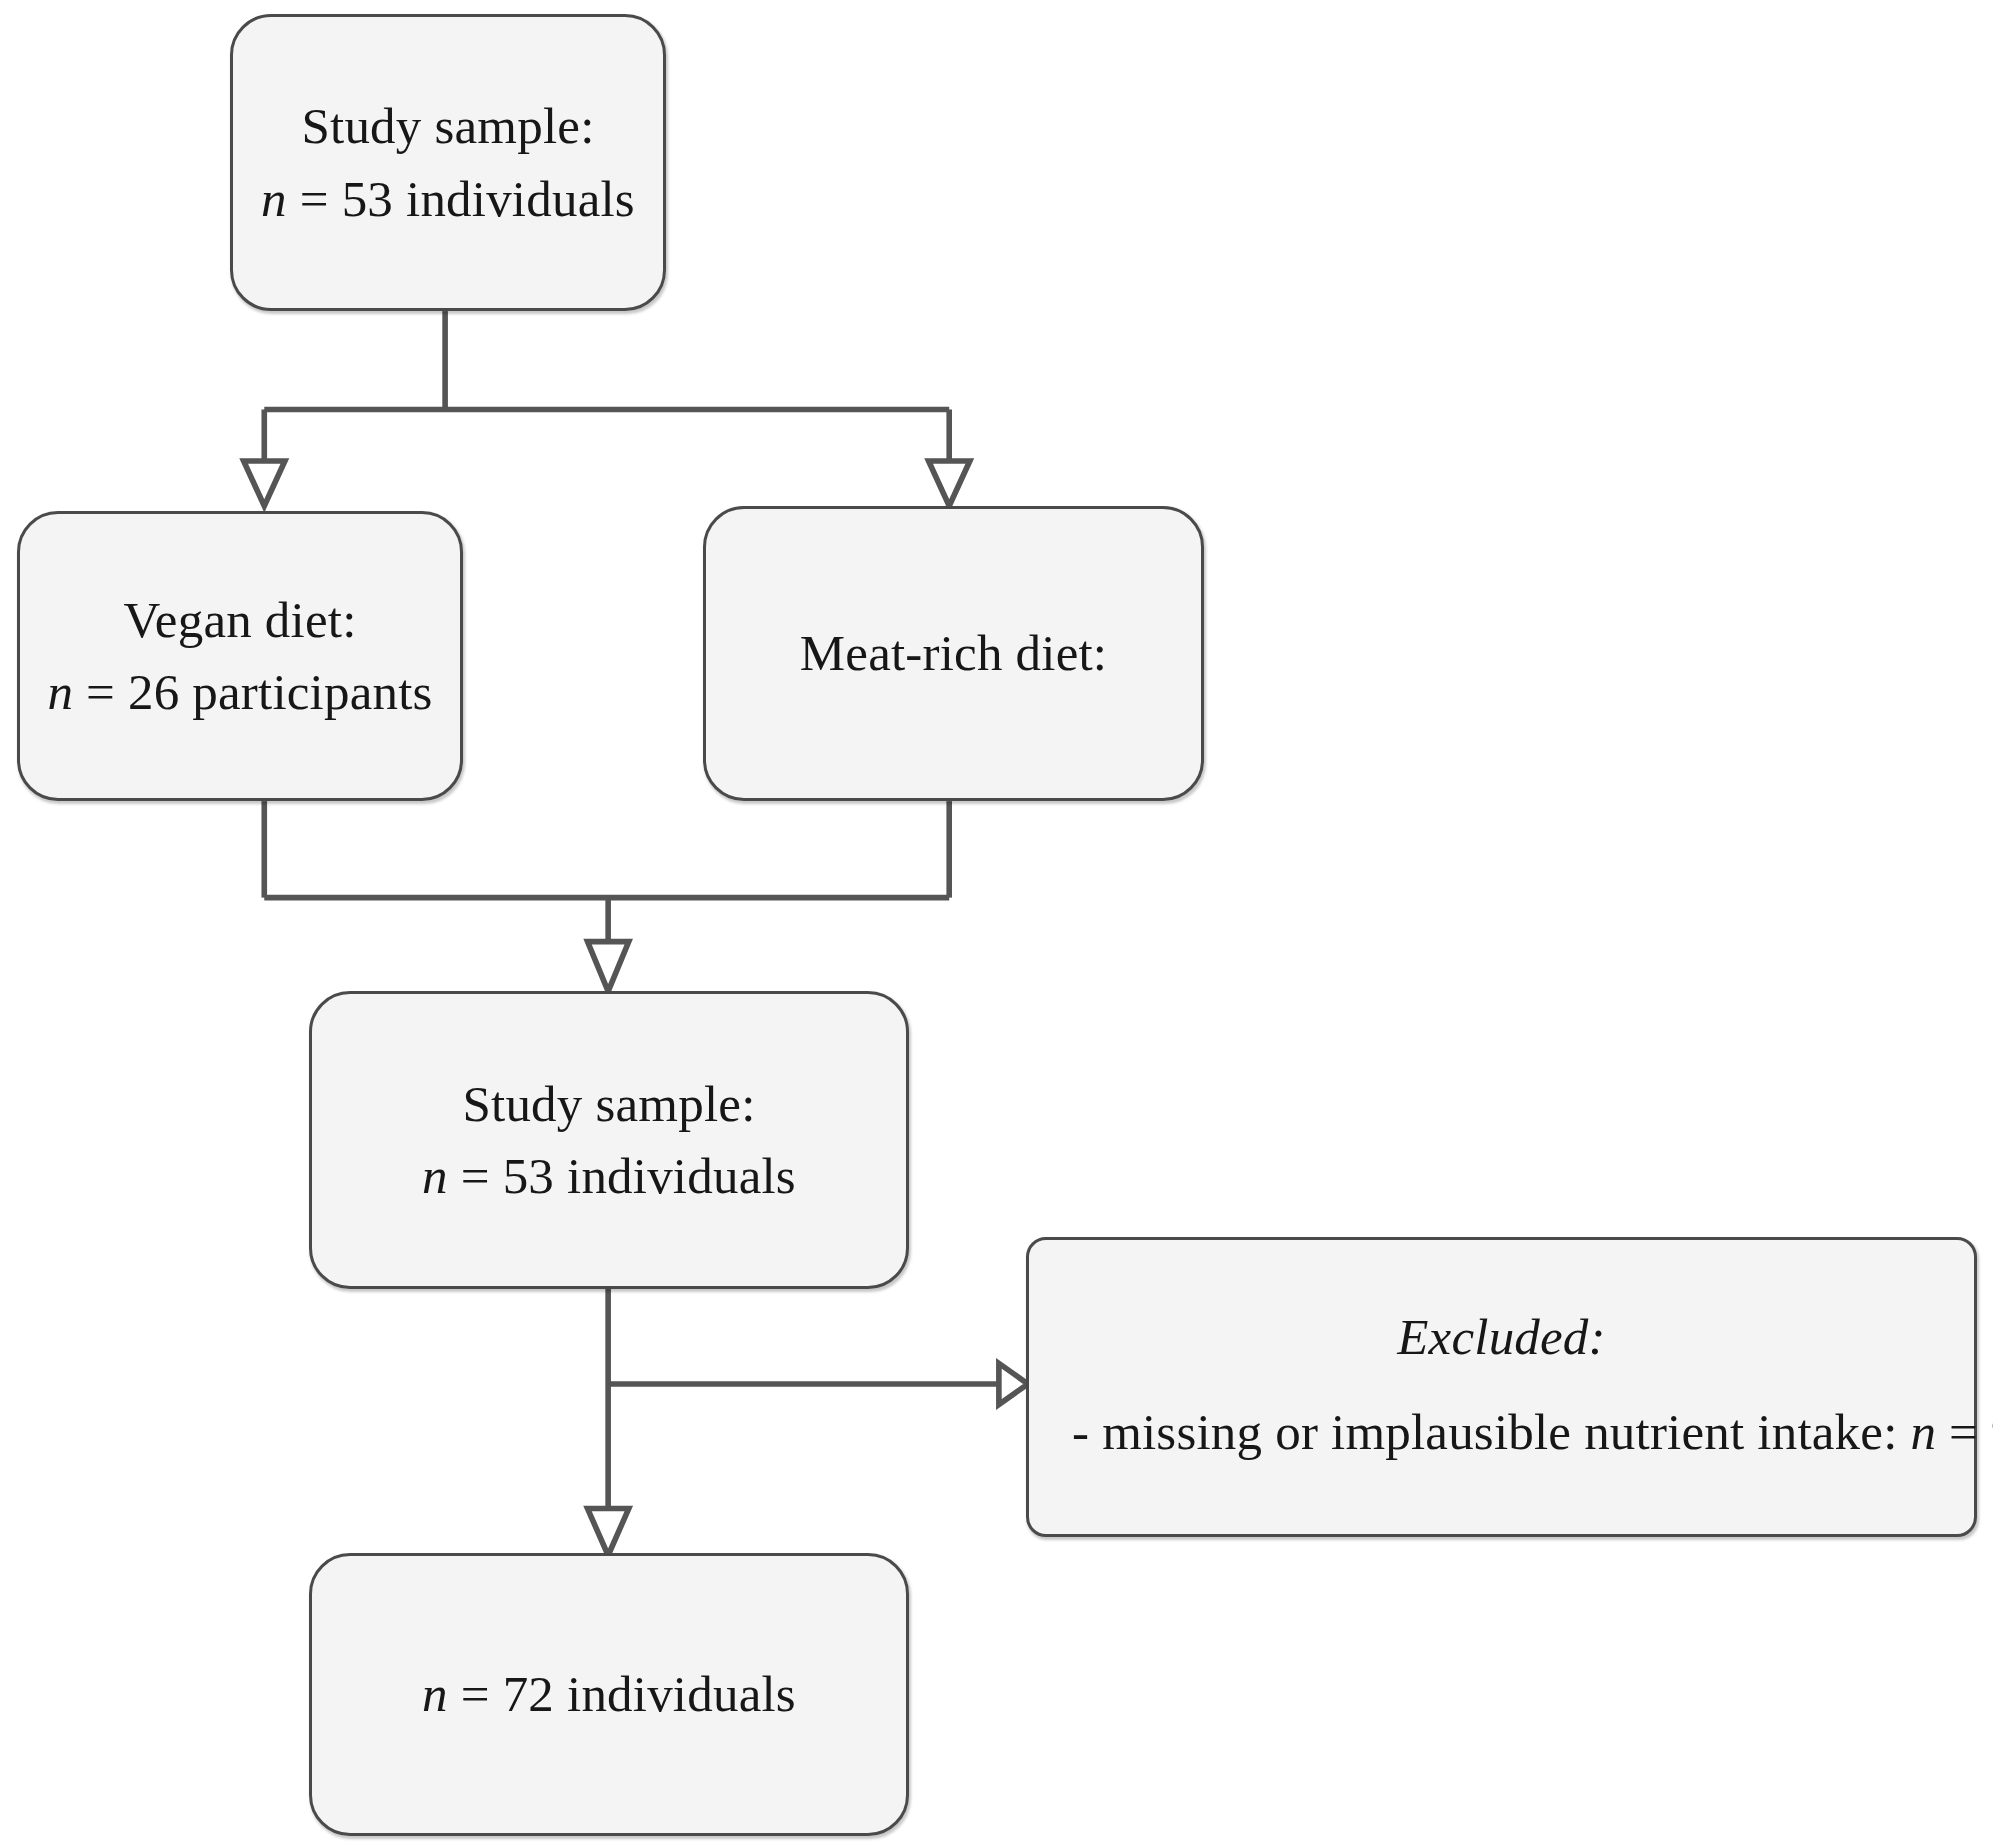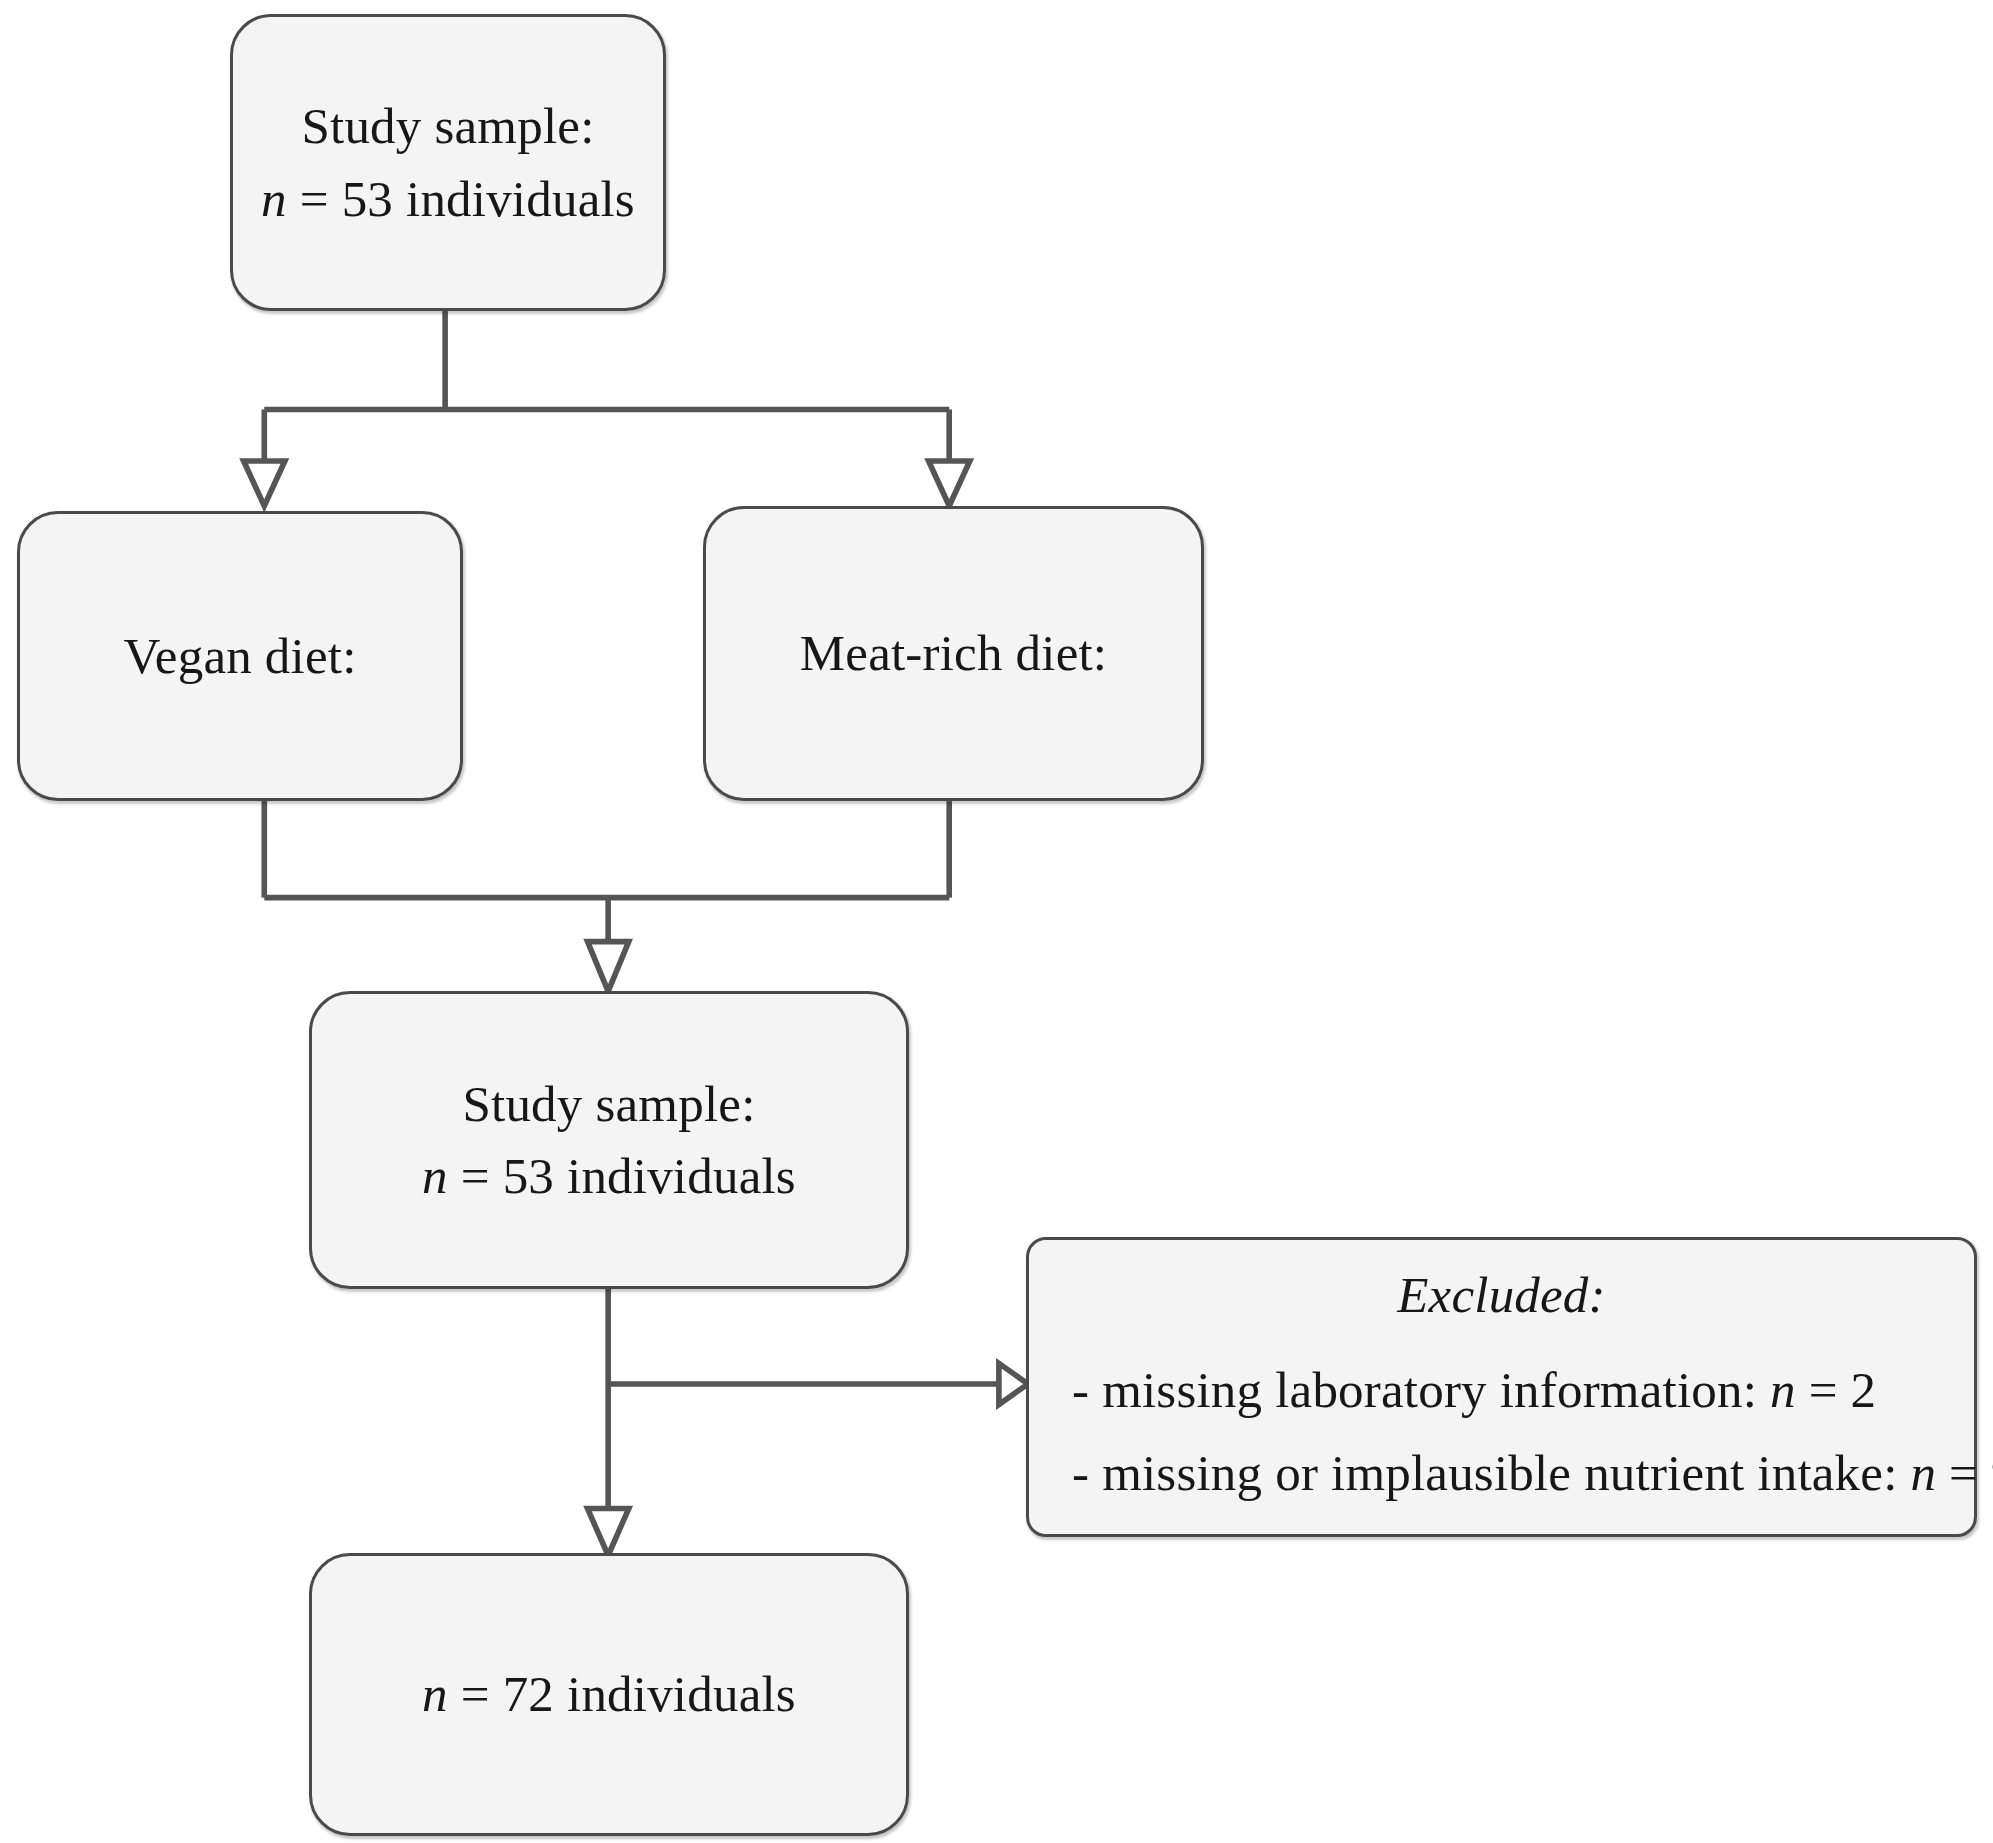--- a/index.html
+++ b/index.html
@@ -94,34 +94,34 @@
     </g>
   </svg>
 
   <div class="node" style="left:230px; top:14px; width:436px; height:297px;">
     <div class="line">Study sample:</div>
     <div class="line"><span class="it">n</span><span> = 53 individuals</span></div>
   </div>
 
   <div class="node" style="left:17px; top:511px; width:446px; height:290px;">
     <div class="line">Vegan diet:</div>
+    <div class="line"><span class="it">n</span><span> = 26 participants</span></div>
   </div>
 
   <div class="node" style="left:703px; top:506px; width:501px; height:295px;">
     <div class="line">Meat-rich diet:</div>
   </div>
 
   <div class="node" style="left:309px; top:991px; width:600px; height:298px;">
     <div class="line">Study sample:</div>
     <div class="line"><span class="it">n</span><span> = 53 individuals</span></div>
   </div>
 
   <div class="node excluded" style="left:1026px; top:1237px; width:951px; height:300px;border-radius:20px;">
     <div class="line head">Excluded:</div>
-    <div class="line bullet"><span>- missing laboratory information: </span><span class="it">n</span><span> = 2</span></div>
     <div class="line bullet"><span>- missing or implausible nutrient intake: </span><span class="it">n</span><span> = 9</span></div>
   </div>
 
   <div class="node" style="left:309px; top:1553px; width:600px; height:283px;">
     <div class="line"><span class="it">n</span><span> = 72 individuals</span></div>
   </div>
 
 </div>
 
 

